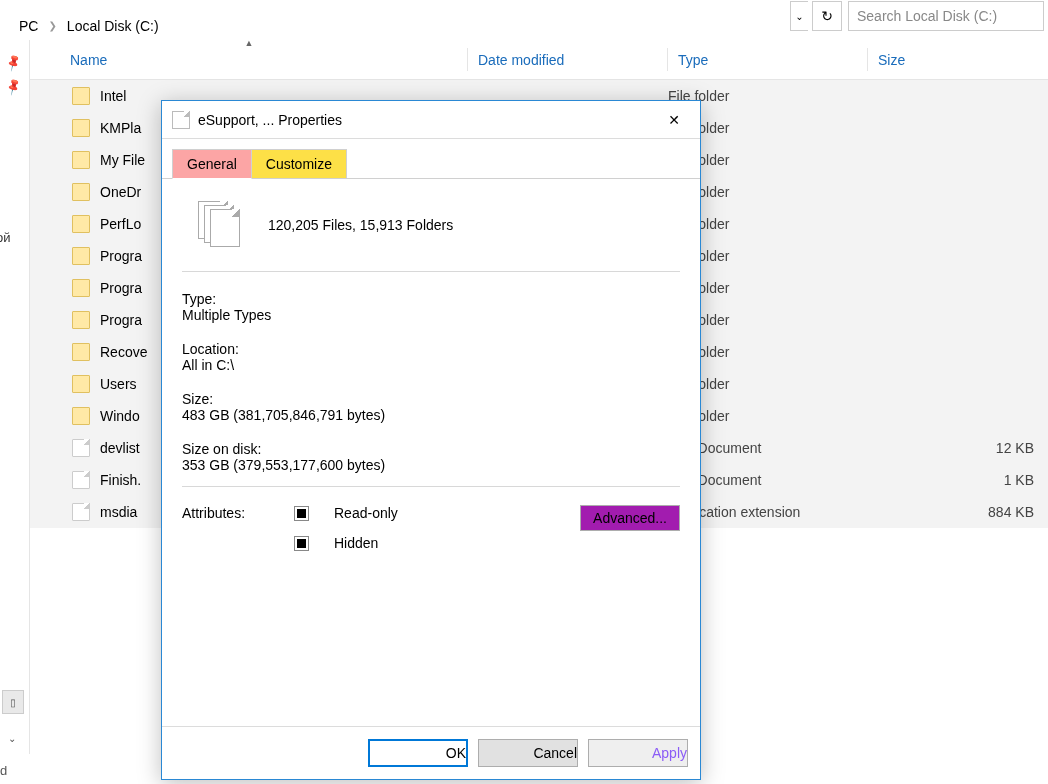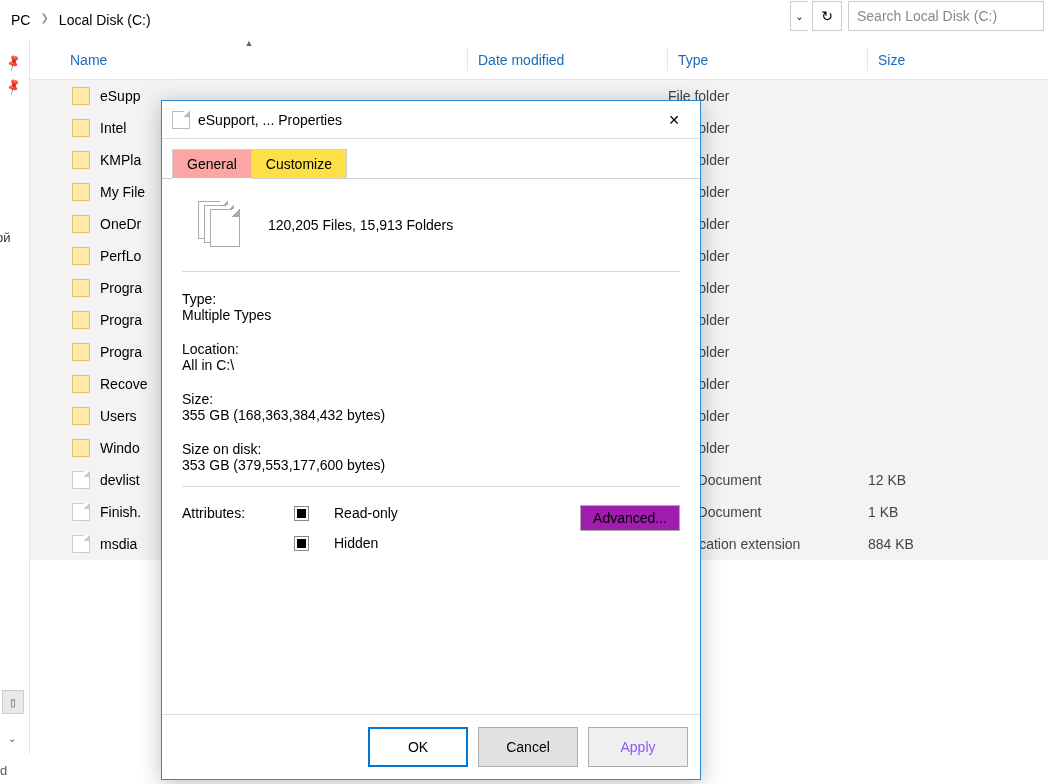--- a/index.html
+++ b/index.html
@@ -1,19 +1,19 @@
 <!DOCTYPE html>
 <html><head>
 <meta charset="utf-8">
 <style>
 * { box-sizing: border-box; font-family: "Segoe UI", Arial, sans-serif; }
 body { margin: 0; background: #fff; width: 1048px; height: 784px; overflow: hidden; position: relative; font-size: 14px; color: #000; }
 
 .topbar { position: absolute; top: 0; left: 0; right: 0; height: 32px; display: flex; align-items: center; }
-.breadcrumb { display: flex; align-items: flex-start; height: 30px; flex: 1; padding: 0 6px; border: 1px solid transparent; margin-top: 19px; }
+.breadcrumb { display: flex; align-items: center; height: 30px; flex: 1; padding: 0 14px; border: 1px solid transparent; margin-top: 19px; }
 .breadcrumb span { padding: 0 4px; }
 .breadcrumb .sep { color: #999; font-size: 10px; padding: 0 6px; }
 .refresh-box { border: 1px solid #ccc; height: 30px; width: 30px; display: flex; align-items: center; justify-content: center; margin-left: 4px; }
 .dropdown-box { height: 30px; width: 18px; display: flex; align-items: center; justify-content: center; border: 1px solid #ccc; border-right: none; }
 .search-box { width: 196px; height: 30px; border: 1px solid #ccc; margin-left: 6px; margin-right: 4px; display: flex; align-items: center; padding: 0 8px; color: #888; }
 
 .sidebar { position: absolute; left: 0; top: 40px; width: 30px; bottom: 30px; border-right: 1px solid #e5e5e5; background: #fff; }
 .sidebar-pin { position: absolute; top: 16px; left: 6px; color: #666; font-size: 12px; transform: rotate(-30deg); }
 .sidebar-pin2 { position: absolute; top: 40px; left: 6px; color: #666; font-size: 12px; transform: rotate(-30deg); }
 .sidebar-label { position: absolute; top: 190px; left: -4px; font-size: 13px; color: #333; }
@@ -32,21 +32,21 @@
 
 .rows { }
 .row { height: 32px; display: flex; align-items: center; background: #f3f3f3; margin-bottom: 0px; }
 .row:nth-child(odd) { background: #f3f3f3; }
 .row .icon { width: 18px; height: 18px; margin-left: 42px; margin-right: 10px; background: #ffe9a6; border: 1px solid #e0c060; border-radius: 1px; position: relative; }
 .row .icon.file { background: #fff; border: 1px solid #ccc; }
 .row .icon.file::after { content: ""; position: absolute; right: -1px; top: -1px; width: 6px; height: 6px; background: linear-gradient(135deg, #fff 48%, #ccc 50%); }
 .row .name { width: 368px; white-space: nowrap; overflow: hidden; }
 .row .date { width: 200px; color: #444; }
 .row .type { width: 200px; color: #444; }
-.row .size { flex: 1; padding-right: 14px; text-align: left; color: #444; }
+.row .size { flex: 1; padding-right: 14px; text-align: right; color: #444; }
 
 
 .dialog { position: absolute; left: 161px; top: 100px; width: 540px; height: 680px; background: #fff; border: 1px solid #2a88d4; box-shadow: 0 4px 22px rgba(0,0,0,0.25); display: flex; flex-direction: column; }
 .dlg-title { height: 38px; display: flex; align-items: center; padding: 0 6px; border-bottom: 1px solid #dcdcdc; }
 .dlg-title-icon { width: 18px; height: 18px; border: 1px solid #bbb; background: #fff; margin: 0 8px 0 4px; position: relative; }
 .dlg-title-icon::after { content: ""; position: absolute; right: -1px; top: -1px; width: 6px; height: 6px; background: linear-gradient(135deg, #fff 48%, #bbb 50%); }
 .dlg-title-text { flex: 1; font-size: 14px; }
 .dlg-close { width: 40px; height: 30px; display: flex; align-items: center; justify-content: center; font-size: 14px; }
 
 .tabs { display: flex; padding: 10px 10px 0 10px; position: relative; }
@@ -69,21 +69,21 @@
 
 .attrs { display: flex; align-items: flex-start; padding-top: 8px; }
 .attrs-left { width: 112px; }
 .attrs-mid { flex: 1; }
 .attr-item { display: flex; align-items: center; margin-bottom: 14px; gap: 17px; }
 .tri-check { width: 15px; height: 15px; border: 1px solid #888; margin-right: 8px; display: flex; align-items: center; justify-content: center; }
 .tri-check::after { content: ""; width: 9px; height: 9px; background: #000; }
 .adv-btn { padding: 4px 12px; border: 1px solid #adadad; background: #a21caf; min-width: 96px; text-align: center; }
 
 .dlg-buttons { border-top: 1px solid #dcdcdc; padding: 12px; display: flex; justify-content: flex-end; gap: 10px; }
-.btn { min-width: 100px; height: 40px; display: flex; align-items: center; justify-content: center; border: 1px solid #adadad; background: #e1e1e1; }
+.btn { min-width: 100px; height: 28px; display: flex; align-items: center; justify-content: flex-end; border: 1px solid #adadad; background: #e1e1e1; }
 .btn.default { border: 2px solid #0078d7; background: #fff; }
 .btn.disabled { color: #8b5cf6; background: #efefef; }
 
 </style>
 </head>
 <body>
 
 <div class="topbar">
   <div class="breadcrumb">
     <span>PC</span>
@@ -125,27 +125,20 @@
         <span>Type</span>
         <div class="col-sep"></div>
       </div>
     <div class="col col-size">
         <span>Size</span>
       </div>
   </div>
   <div class="rows" id="rows-container">
       <div class="row">
         <div class="icon"></div>
-        <div class="name">eSupp</div>
-        <div class="date"></div>
-        <div class="type">File folder</div>
-        <div class="size"></div>
-      </div>
-      <div class="row">
-        <div class="icon"></div>
         <div class="name">Intel</div>
         <div class="date"></div>
         <div class="type">File folder</div>
         <div class="size"></div>
       </div>
       <div class="row">
         <div class="icon"></div>
         <div class="name">KMPla</div>
         <div class="date"></div>
         <div class="type">File folder</div>
@@ -264,21 +257,21 @@
       <div class="prop-row">
         <div class="prop-label">Type:</div>
         <div class="prop-val">Multiple Types</div>
       </div>
       <div class="prop-row">
         <div class="prop-label">Location:</div>
         <div class="prop-val">All in C:\</div>
       </div>
       <div class="prop-row">
         <div class="prop-label">Size:</div>
-        <div class="prop-val">355 GB (168,363,384,432 bytes)</div>
+        <div class="prop-val">483 GB (381,705,846,791 bytes)</div>
       </div>
       <div class="prop-row">
         <div class="prop-label">Size on disk:</div>
         <div class="prop-val">353 GB (379,553,177,600 bytes)</div>
       </div>
     </div>
     <hr class="hr">
     <div class="attrs">
       <div class="attrs-left">Attributes:</div>
       <div class="attrs-mid">

